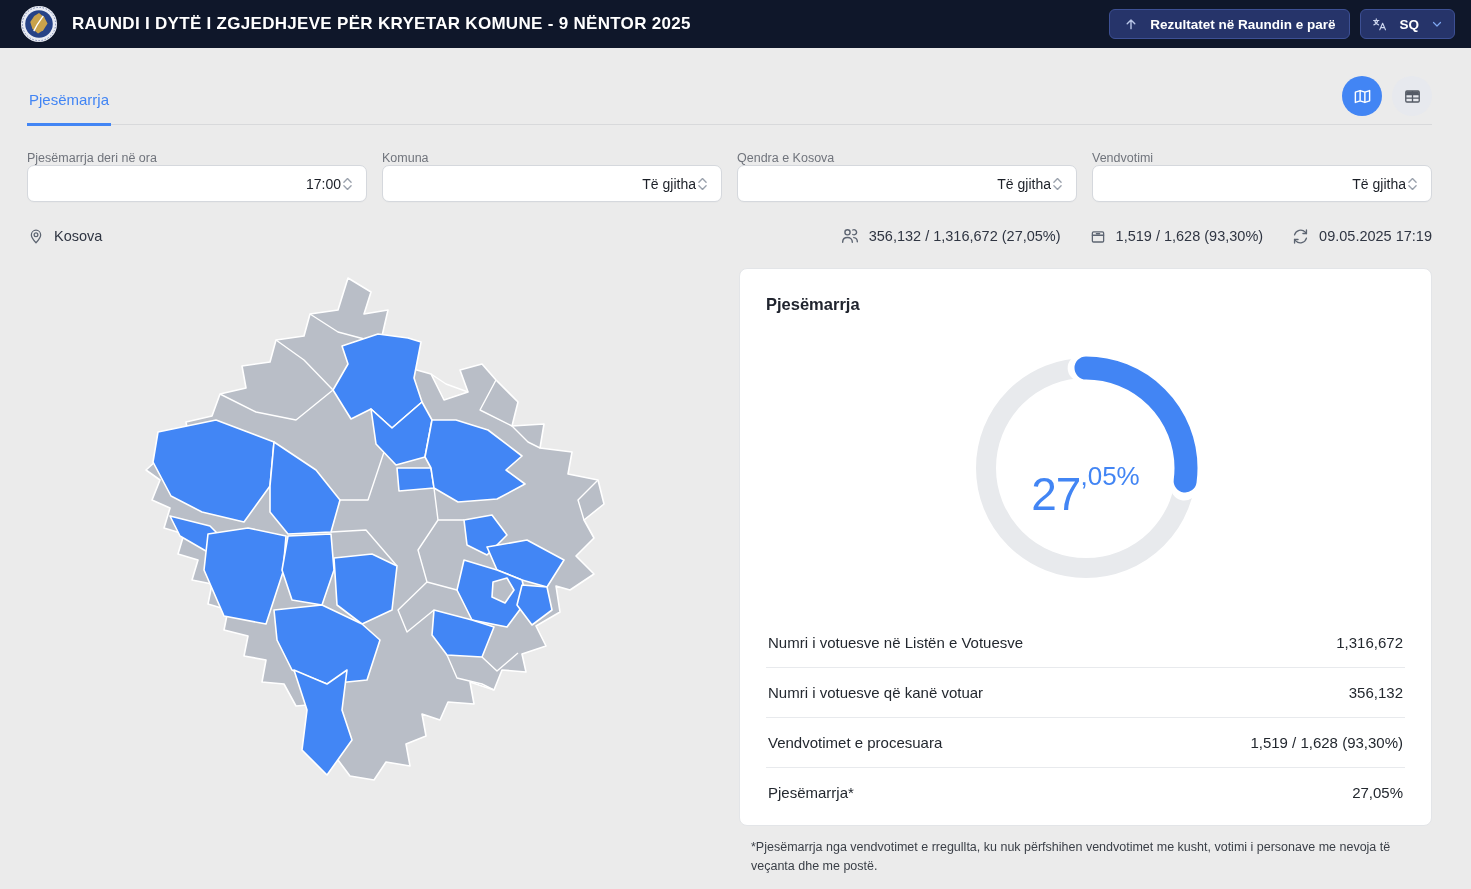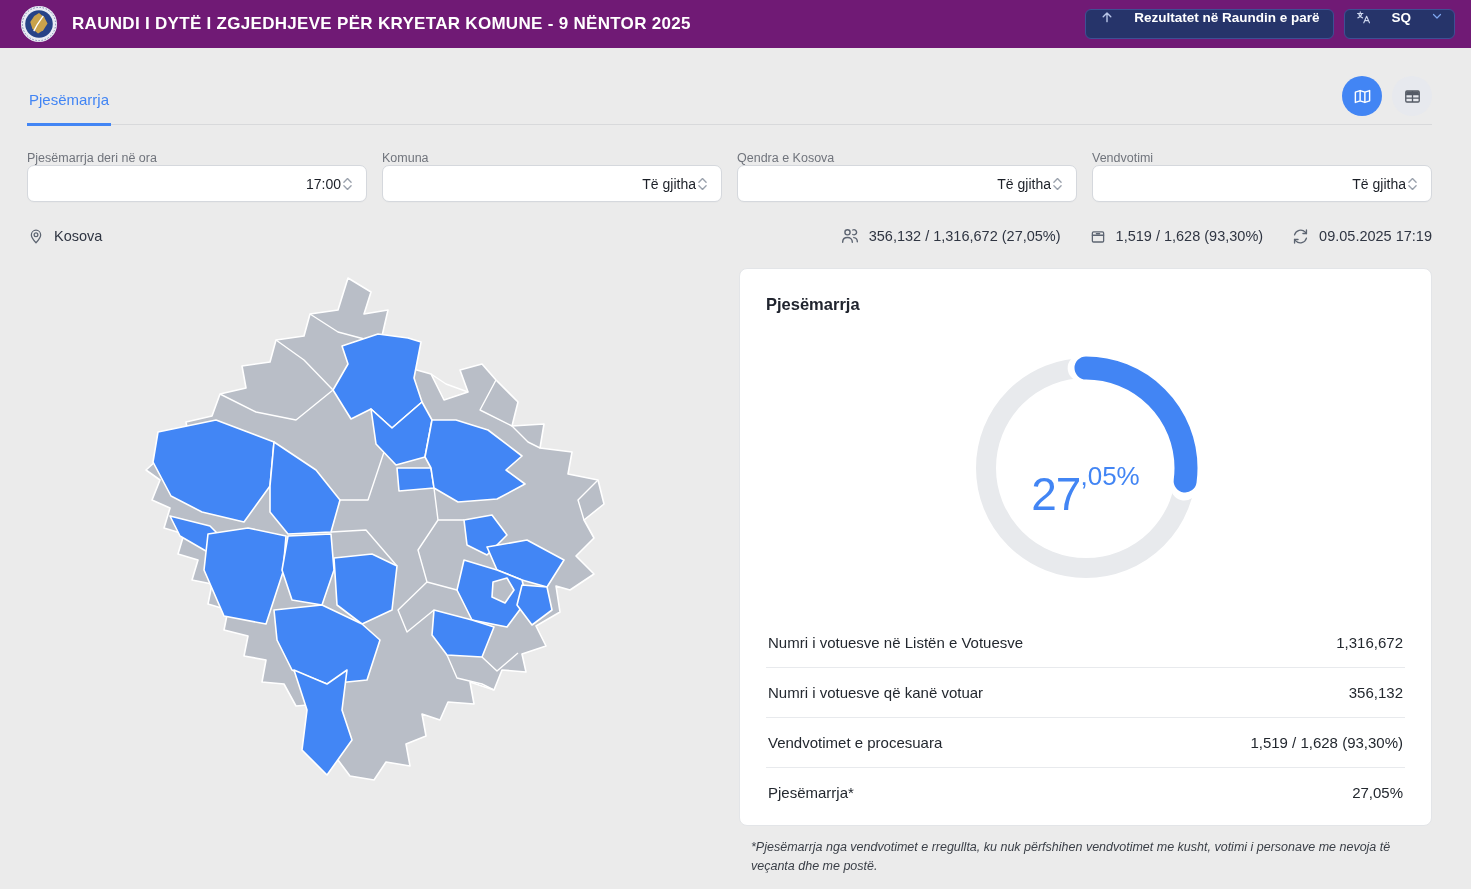--- a/index.html
+++ b/index.html
@@ -1,24 +1,24 @@
 <!DOCTYPE html>
 <html><head>
 <meta charset="utf-8">
 <style>
   * { margin:0; padding:0; box-sizing:border-box; }
   html,body { width:1471px; height:889px; overflow:hidden;
     font-family:"Liberation Sans", sans-serif; background:#ebebeb; }
 
   
-  .hdr { height:48px; background:#701a75; display:flex; align-items:center; padding:0 16px 0 20px; }
+  .hdr { height:48px; background:#0f172a; display:flex; align-items:center; padding:0 16px 0 20px; }
   .logo { width:38px; height:38px; margin-right:14px; flex:0 0 auto; }
   .hdr-title { color:#ffffff; font-size:17px; font-weight:bold; letter-spacing:.3px; white-space:nowrap; }
   .hdr-right { margin-left:auto; display:flex; align-items:center; gap:10px; }
-  .hdr-btn { display:flex; gap:20px; height:30px; padding:0 14px;
+  .hdr-btn { display:flex; align-items:center; gap:12px; height:30px; padding:0 14px;
     background:#26346a; border:1px solid #3d5094; border-radius:6px; color:#ffffff;
     font-size:13.5px; font-weight:bold; cursor:pointer; }
   .hdr-btn svg { display:block; }
 
   
   .tabbar { margin:0 39px 0 27px; display:flex; justify-content:space-between; align-items:flex-end;
     border-bottom:1px solid #d8d9db; height:77px; }
   .tab { color:#4285f4; font-size:15px; padding:0 2px 15px; border-bottom:3px solid #4285f4;
     margin-bottom:-2px; cursor:pointer; }
   .toggles { display:flex; align-items:center; gap:10px; padding-bottom:8px; }
@@ -47,21 +47,21 @@
   .panel { background:#ffffff; border:1px solid #e3e5e8; border-radius:8px; padding:26px 26px 8px; }
   .p-title { font-size:16.5px; font-weight:bold; color:#20242e; }
   .donut-wrap { width:240px; margin:34px auto 26px; position:relative; }
   .donut-center { position:absolute; inset:0; display:flex; align-items:center; justify-content:center;
     color:#4285f4; }
   .pct-big { font-size:46px; letter-spacing:-1px;margin-top:48px; }
   .pct-small { font-size:26px; padding-top:12px; }
   .prow { display:flex; justify-content:space-between; align-items:center; padding:16px 2px;
     font-size:15px; color:#23282f; }
   .prow + .prow { border-top:1px solid #e8eaed; }
-  .footnote { margin:12px 0 0 12px; font-style:italic; font-size:12.5px; color:#3a3f47;
+  .footnote { margin:12px 0 0 12px; font-size:12.5px; color:#3a3f47;
     line-height:1.55; max-width:675px; }
 
   svg .ico { stroke:#5d6572; stroke-width:1.7; fill:none; stroke-linecap:round; stroke-linejoin:round; }
 </style>
 </head>
 <body>
 
 <header class="hdr">
   <svg class="logo" viewBox="0 0 40 40">
     <circle cx="20" cy="20" r="19" fill="#e9ecf4"></circle>

